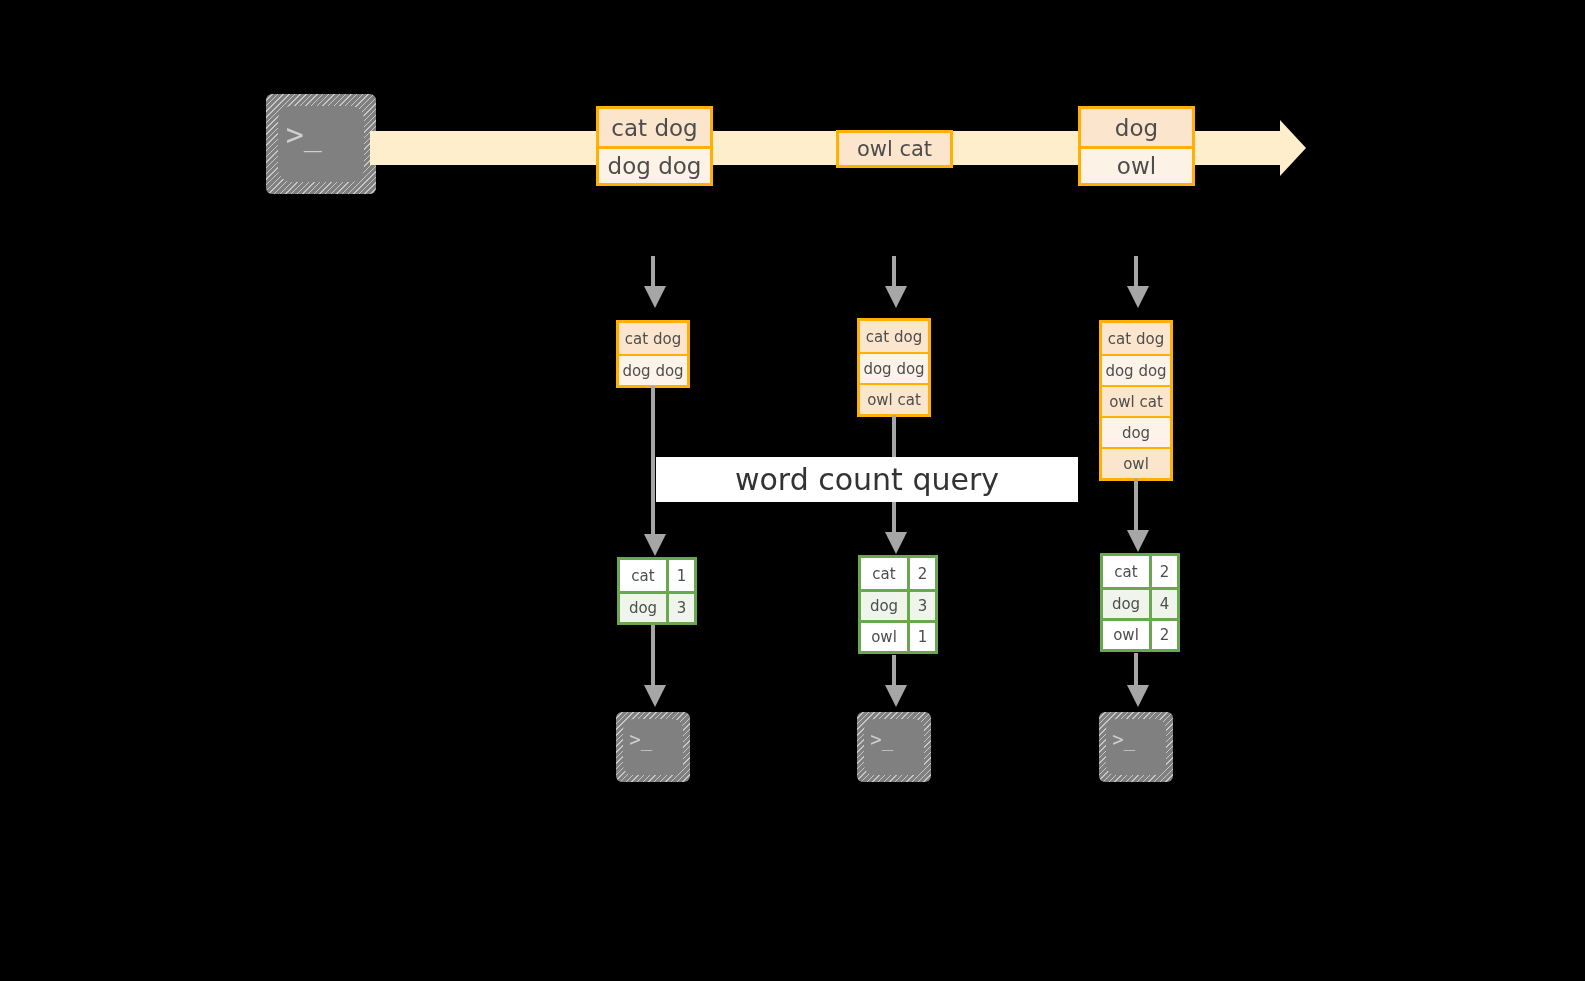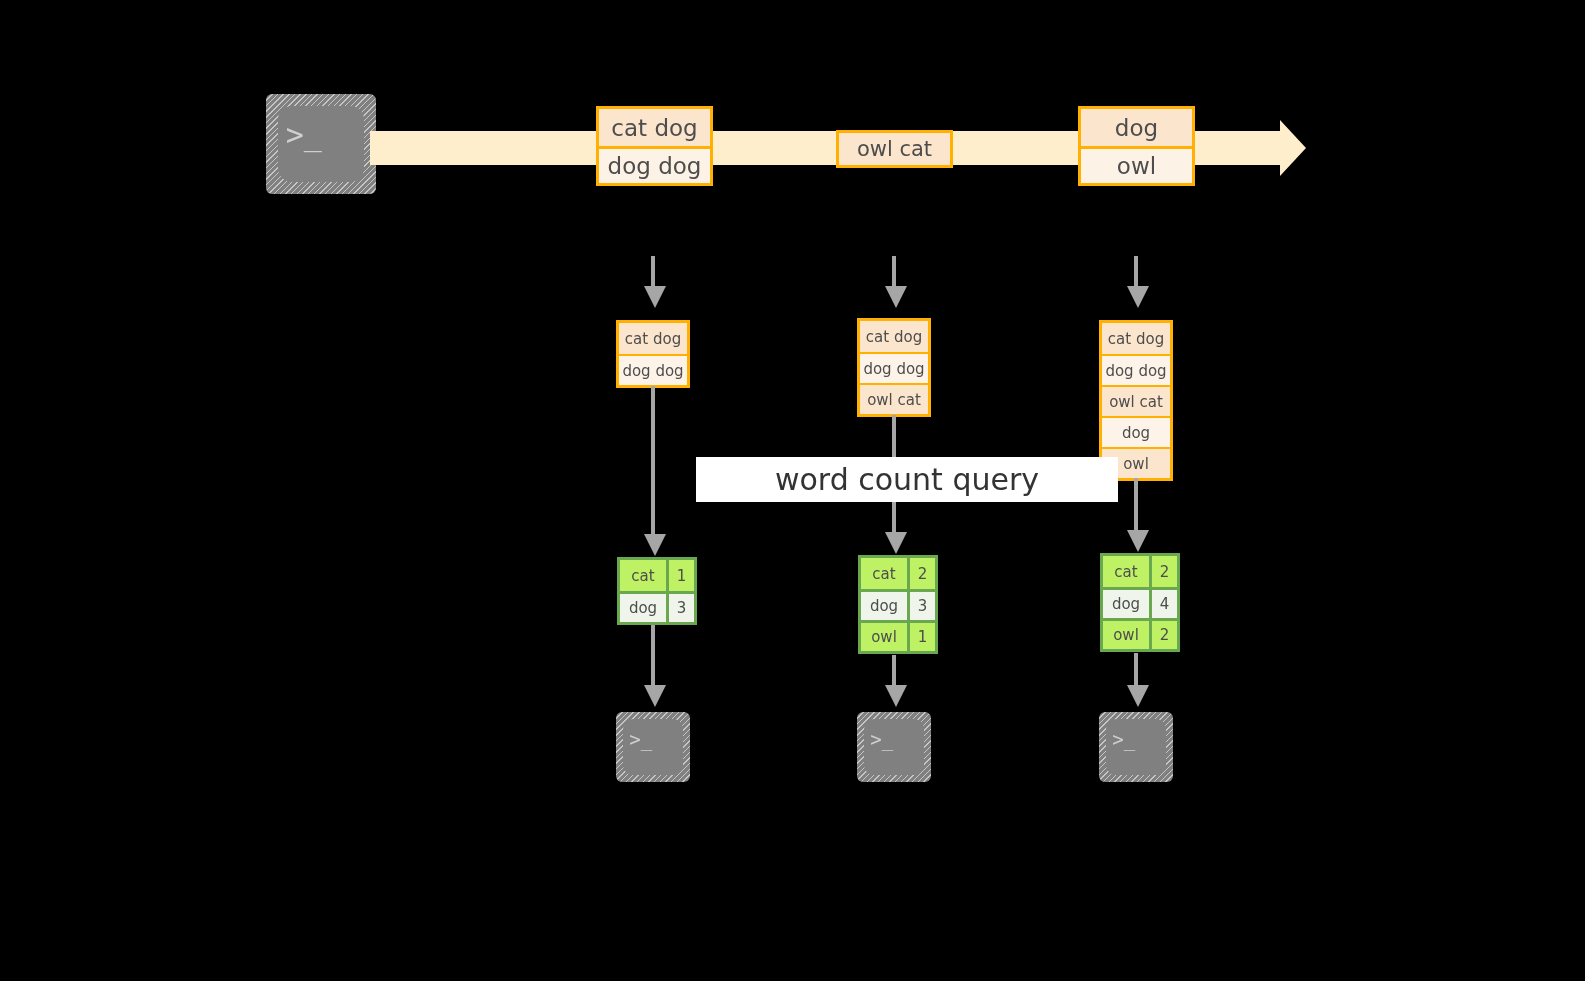--- a/index.html
+++ b/index.html
@@ -124,21 +124,21 @@
     height: 31px;
     box-sizing: border-box;
   }
   .rtable .trow + .trow { border-top: 3px solid #6aa84f; }
   .rtable .tc {
     box-sizing: border-box;
     display: flex;
     align-items: center;
     justify-content: center;
     font-size: 15px;
-    background: #bef264;
+    background: #ffffff;
     white-space: nowrap;
   }
   .rtable .trow.alt .tc { background: #f0f5ec; }
   .rtable .tc.key { width: 46px; }
   .rtable .tc.val { width: 28px; border-left: 3px solid #6aa84f; }
 
   
   .vline {
     position: absolute;
     width: 4px;
@@ -290,17 +290,17 @@
   </div>
 
   <div class="vline" style="left:1134px; top:653px; height:32px;"></div>
   <div class="vhead" style="left:1127px; top:685px;"></div>
 
   <div class="terminal small" style="left:1099px; top:712px; width:74px; height:70px;">
     <div class="inner"></div>
     <div class="prompt" style="font-size:19px;">&gt;_</div>
   </div>
 
-  <div class="banner" style="left:696px; top:457px; width:422px; height:45px; font-size:30px;">
+  <div class="banner" style="left:656px; top:457px; width:422px; height:45px; font-size:30px;">
     <span>word count query</span>
   </div>
 
 </div>
 
 </body></html>

